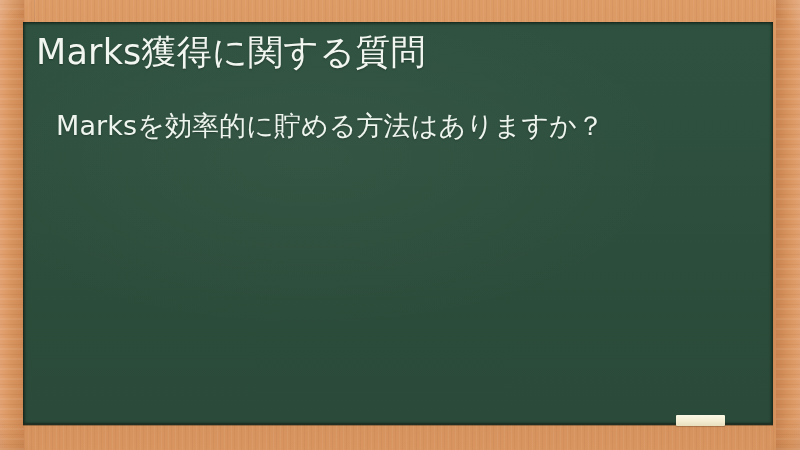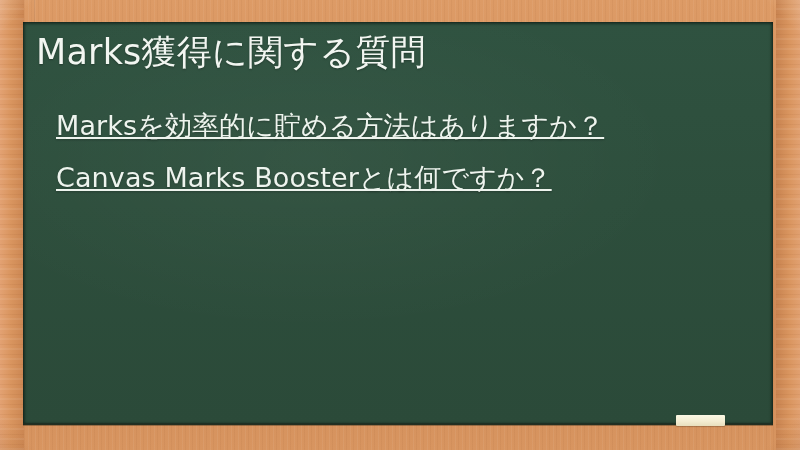--- a/index.html
+++ b/index.html
@@ -142,21 +142,20 @@
     top: 100px;
     width: 690px;
   }
   .board-list-item {
     color: #eef4ee;
     font-size: 27px;
     line-height: 52px;
     letter-spacing: 0.1px;
     white-space: nowrap;
     text-shadow: 0 1px 2px rgba(0,0,0,0.25);
-    text-decoration: underline;
   }
 
   
   .chalk {
     position: absolute;
     left: 676px;
     top: 415px;
     width: 49px;
     height: 11px;
     background: linear-gradient(180deg, #fbf7e4 0%, #f4edd2 55%, #e8dfbe 100%);
@@ -177,18 +176,17 @@
   <div class="miter bl"></div>
   <div class="miter br"></div>
 
   <div class="board"></div>
   <div class="board-shadow-bottom"></div>
 
   <div class="board-title">Marks獲得に関する質問</div>
 
   <div class="board-list">
     <div class="board-list-item">Marksを効率的に貯める方法はありますか？</div>
-    <div class="board-list-item">Canvas Marks Boosterとは何ですか？</div>
   </div>
 
   <div class="chalk"></div>
 
 </div>
 
 </body></html>

